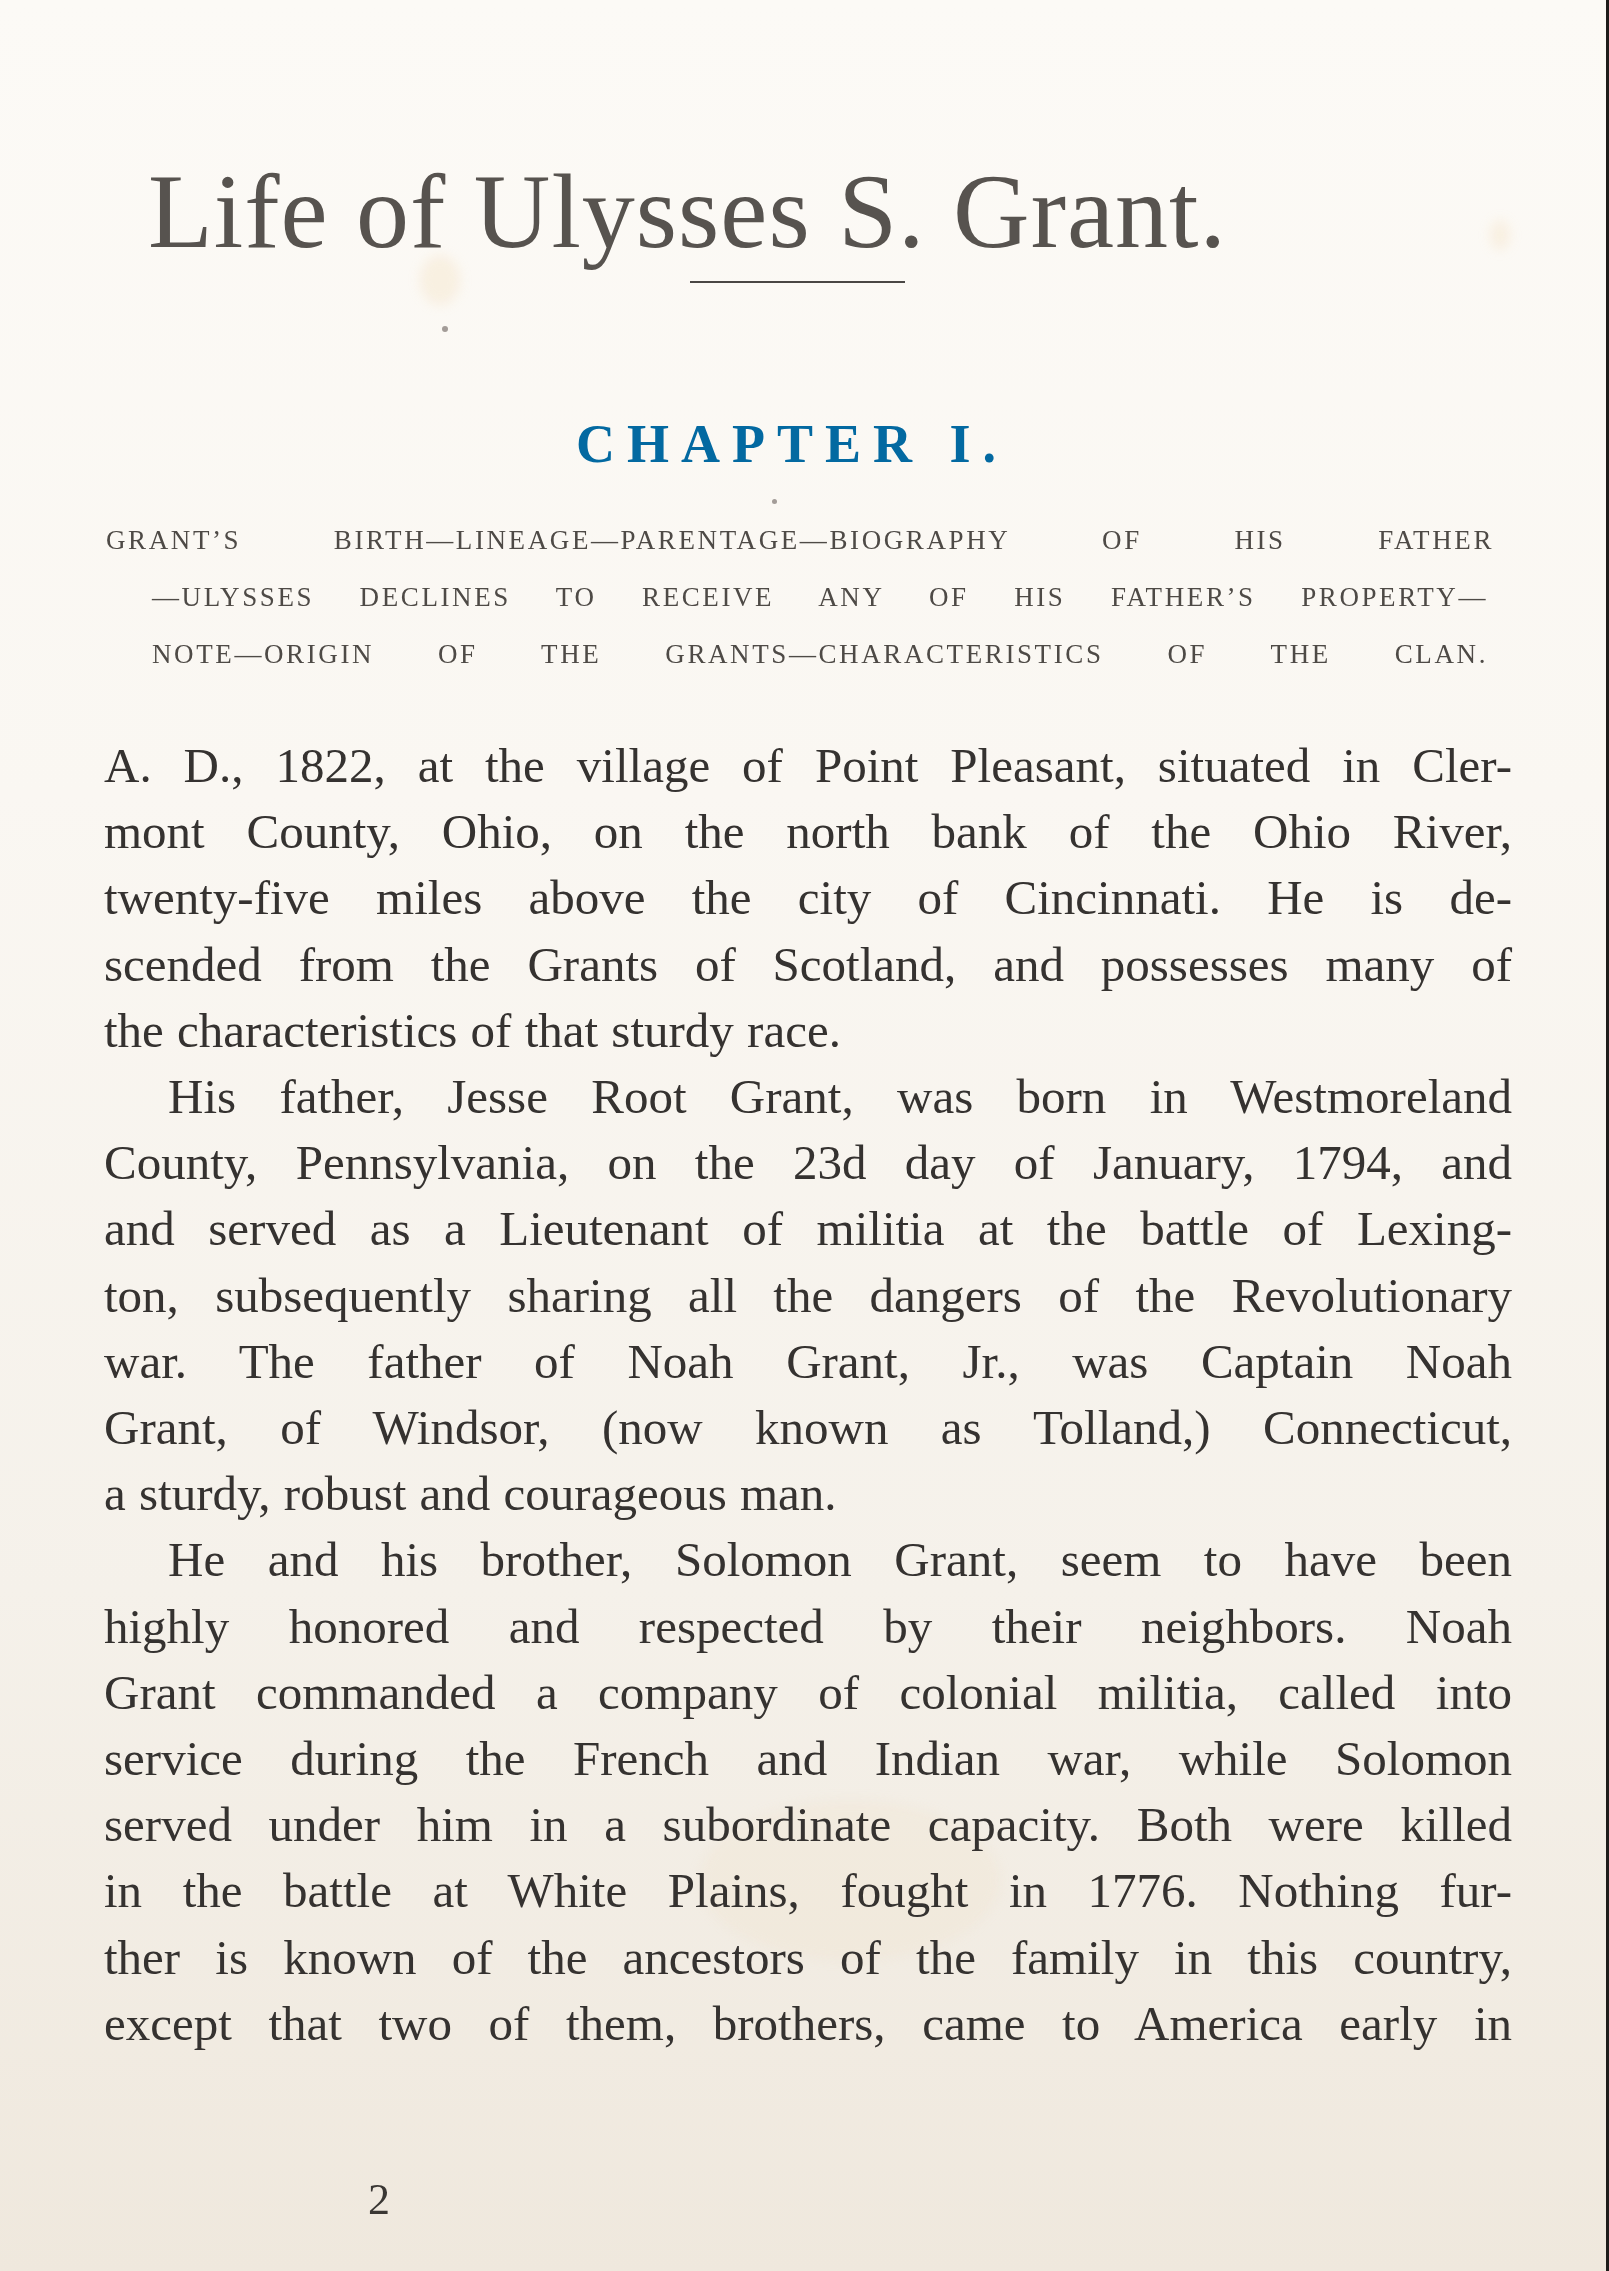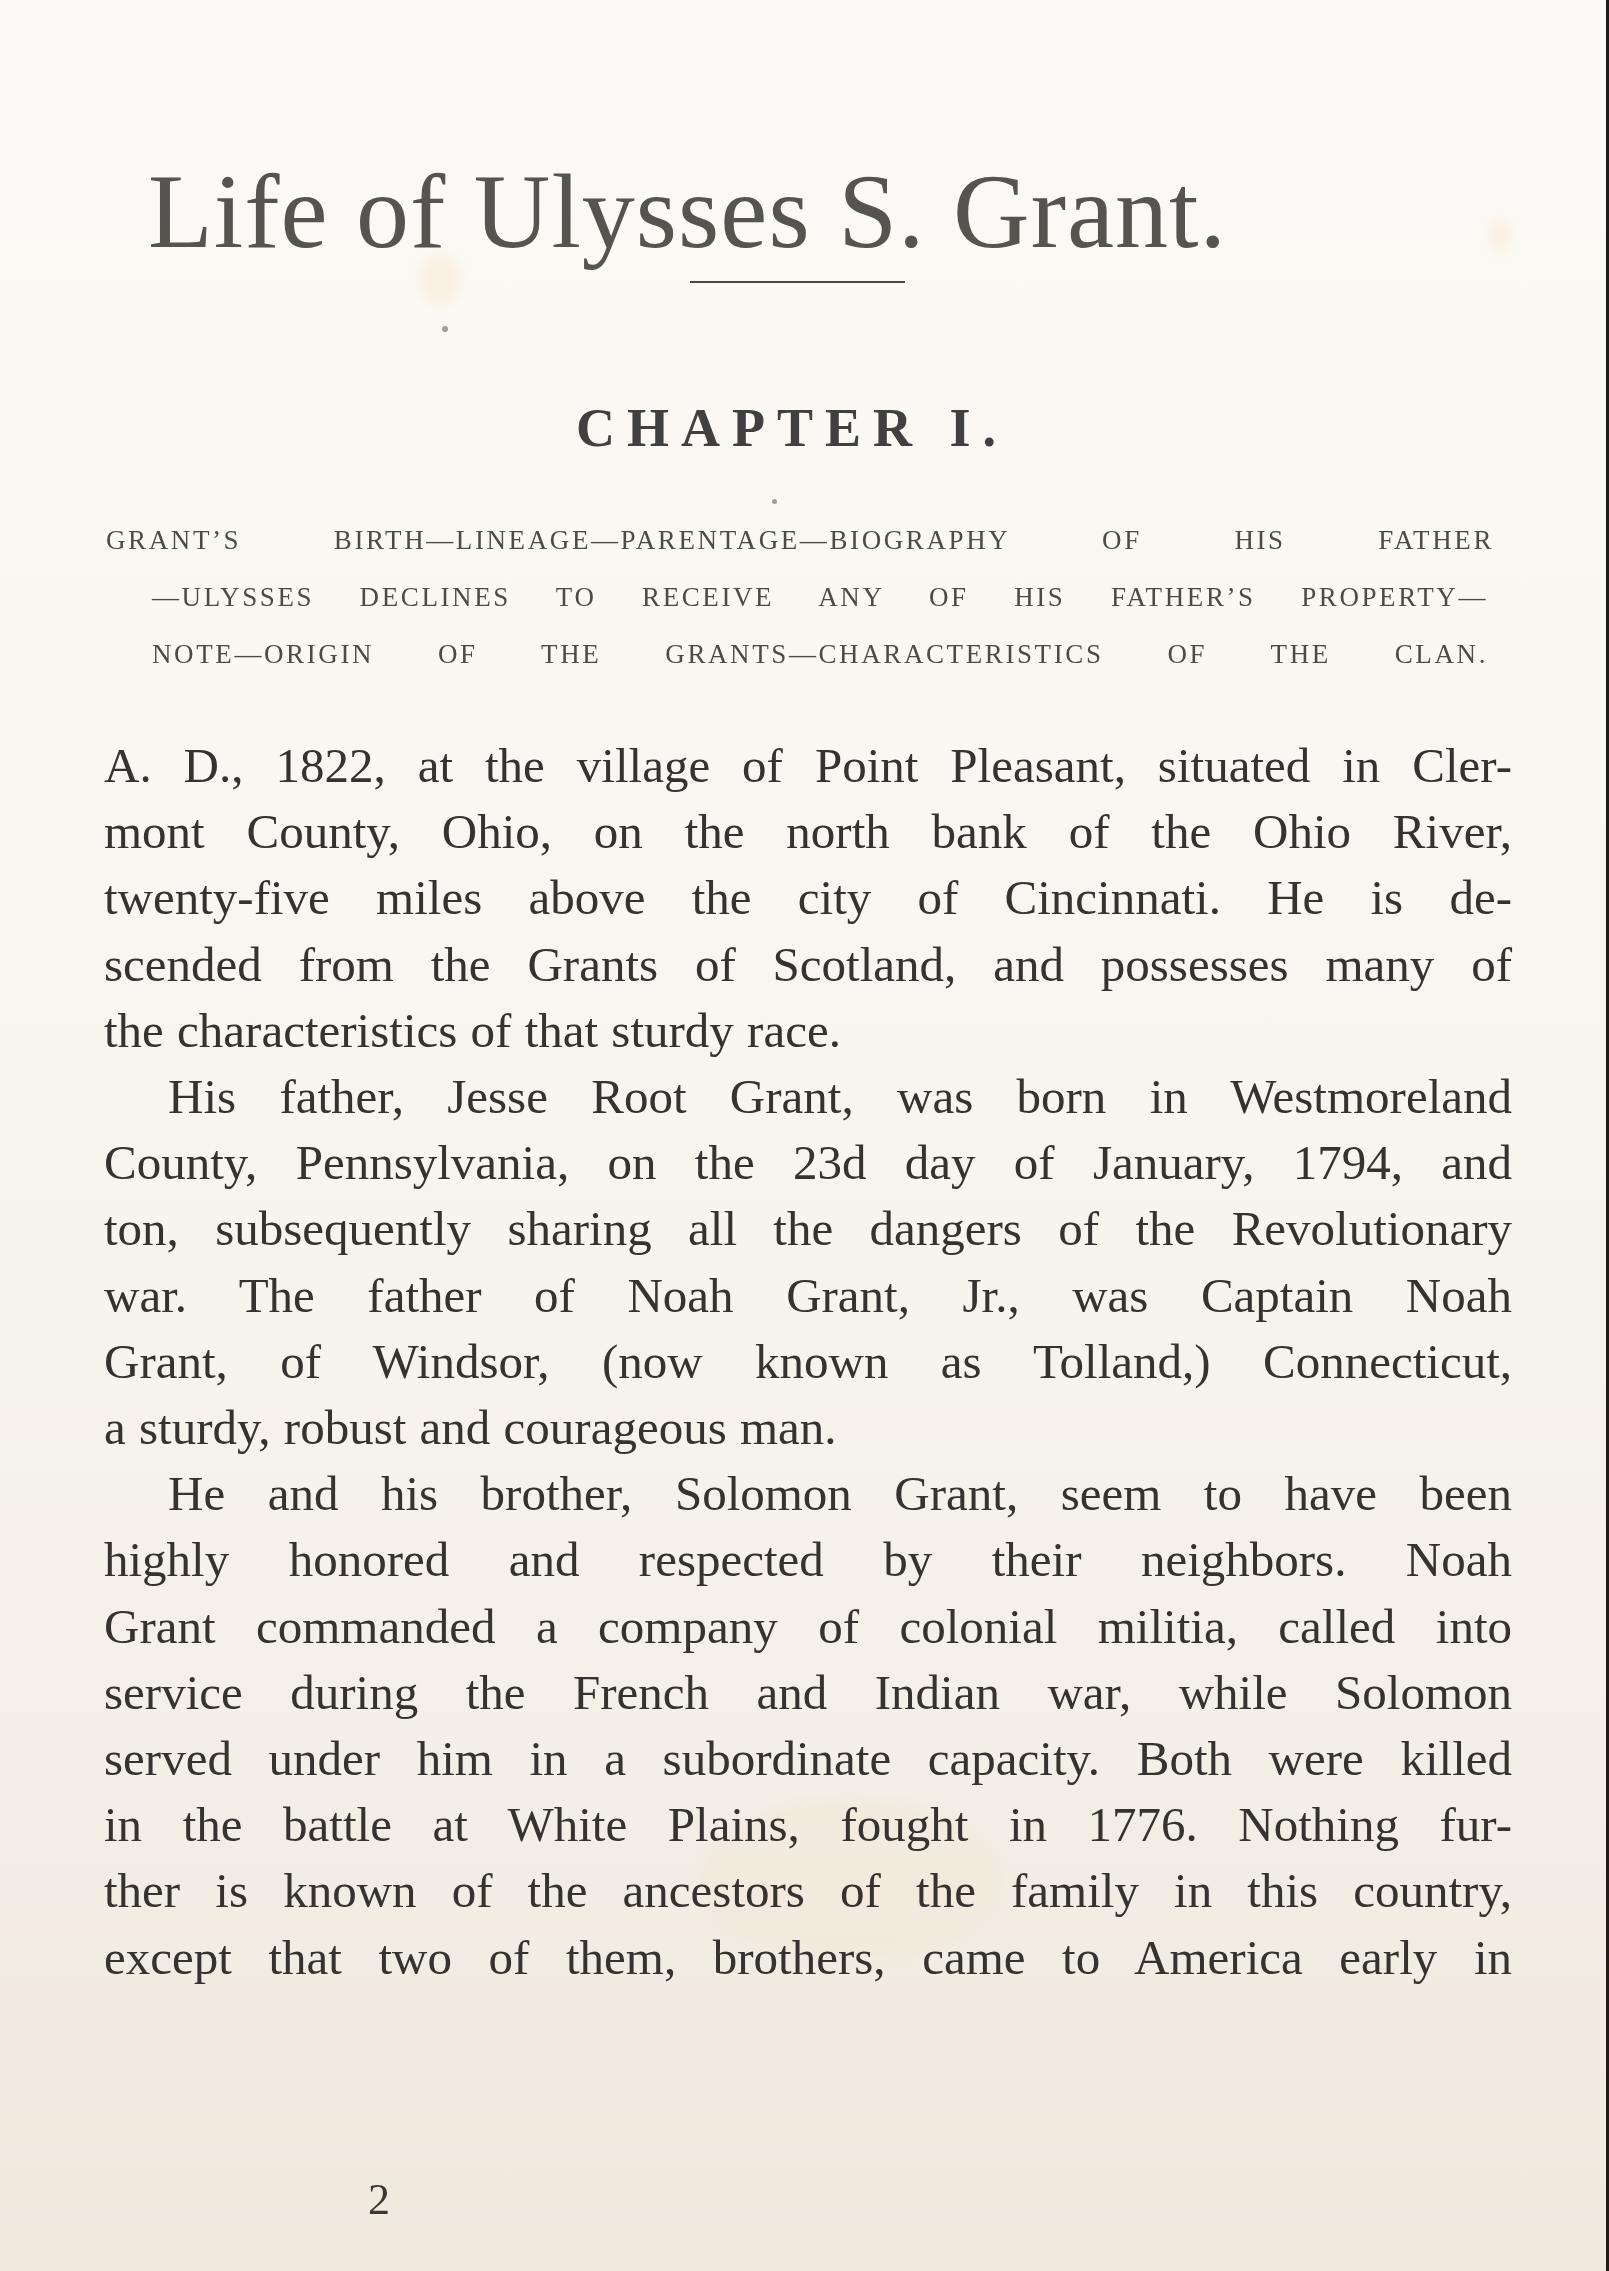--- a/index.html
+++ b/index.html
@@ -56,24 +56,24 @@
     }
     .speck {
       position: absolute;
       width: 6px; height: 6px;
       border-radius: 50%;
       background: #a39c98;
     }
     .chapter {
       position: absolute;
       left: 576px;
-      top: 356px;
+      top: 372px;
       font-size: 54px;
       letter-spacing: 12px;
-      color: #404040;
+      color: #0369a1;
       white-space: nowrap;
       line-height: 1;
     }
     .summary {
       position: absolute;
       left: 108px;
       top: 512px;
       width: 1390px;
       font-size: 27px;
       letter-spacing: 2.6px;
@@ -152,20 +152,21 @@
     <div>
       <span class="line">A. D., 1822, at the village of Point Pleasant, situated in Cler-</span>
       <span class="line">mont County, Ohio, on the north bank of the Ohio River,</span>
       <span class="line">twenty-five miles above the city of Cincinnati.  He is de-</span>
       <span class="line">scended from the Grants of Scotland, and possesses many of</span>
       <span class="line last">the characteristics of that sturdy race.</span>
     </div>
     <div>
       <span class="line indent">His father, Jesse Root Grant, was born in Westmoreland</span>
       <span class="line">County, Pennsylvania, on the 23d day of January, 1794, and</span>
+      <span class="line">and served as a Lieutenant of militia at the battle of Lexing-</span>
       <span class="line">ton, subsequently sharing all the dangers of the Revolutionary</span>
       <span class="line">war.  The father of Noah Grant, Jr., was Captain Noah</span>
       <span class="line">Grant, of Windsor, (now known as Tolland,) Connecticut,</span>
       <span class="line last">a sturdy, robust and courageous man.</span>
     </div>
     <div>
       <span class="line indent">He and his brother, Solomon Grant, seem to have been</span>
       <span class="line">highly honored and respected by their neighbors.  Noah</span>
       <span class="line">Grant commanded a company of colonial militia, called into</span>
       <span class="line">service during the French and Indian war, while Solomon</span>

